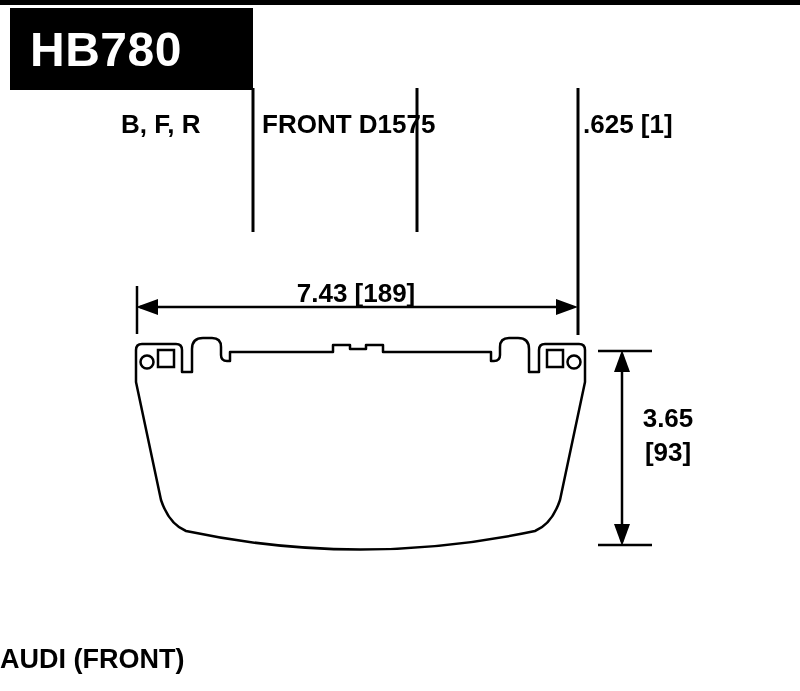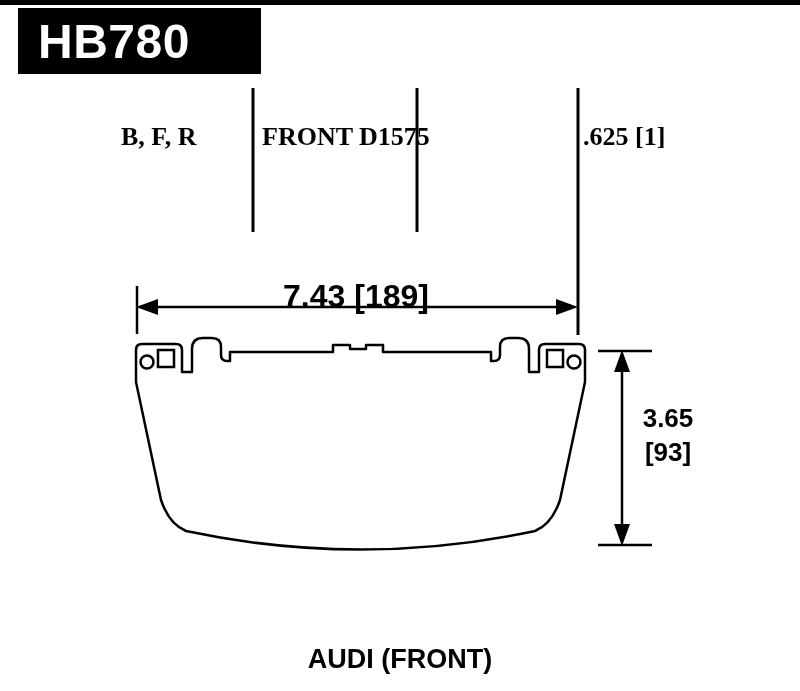--- a/index.html
+++ b/index.html
@@ -2,39 +2,39 @@
 <html><head>
 <meta charset="utf-8">
 <style>
   html,body{margin:0;padding:0;background:#fff;}
   .canvas{
     position:relative;width:800px;height:691px;background:#ffffff;
     font-family:"Liberation Sans",sans-serif;color:#000;overflow:hidden;
   }
   .topbar{position:absolute;left:0;top:0;width:800px;height:5px;background:#000;}
   .partbox{
-    position:absolute;left:10px;top:8px;width:243px;height:66px;background:#000;
-    display:flex;align-items:center;box-sizing:border-box;padding-left:20px;margin-left:8px;
+    position:absolute;left:10px;top:8px;width:243px;height:82px;background:#000;
+    display:flex;align-items:center;box-sizing:border-box;padding-left:20px;
   }
   .partbox .pn{color:#ffffff;font-size:48px;font-weight:bold;letter-spacing:0.5px;}
-  .spec{position:absolute;top:122px;font-size:26px;font-weight:bold;white-space:nowrap;font-family:Liberation Serif, serif;}
+  .spec{position:absolute;top:109px;font-size:26px;font-weight:bold;white-space:nowrap;}
   .spec-compounds{left:121px;}
   .spec-fmsi{left:262px;}
   .spec-thickness{left:583px;}
   .dim-width{
     position:absolute;left:136px;top:278px;width:440px;text-align:center;
-    font-size:32px;font-weight:bold;
+    font-size:26px;font-weight:bold;
   }
   .dim-height{
     position:absolute;left:622px;top:401px;width:92px;text-align:center;
     font-size:26px;font-weight:bold;line-height:34px;
   }
   .dim-height span{display:block;}
   .footer-app{
-    position:absolute;left:0;top:644px;width:800px;text-align:center;
+    position:absolute;left:0;top:644px;width:800px;
     font-size:27px;font-weight:bold;
   }
   svg{position:absolute;left:0;top:0;}
 </style>
 </head>
 <body>
 
 <div class="canvas">
 
   <div class="topbar"></div>

